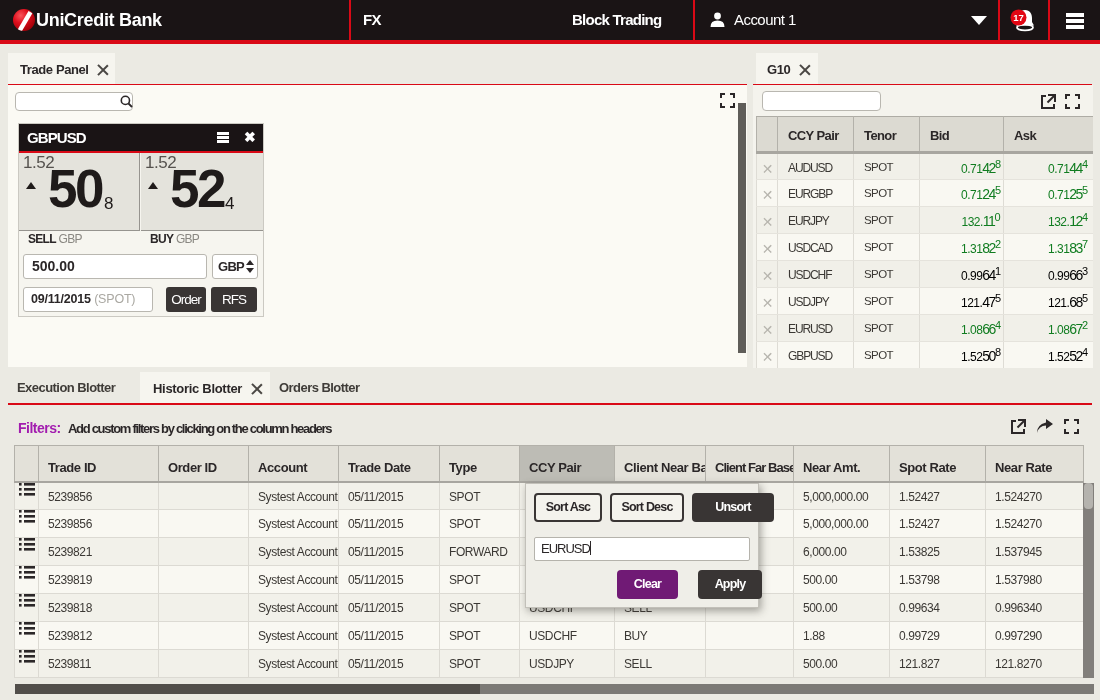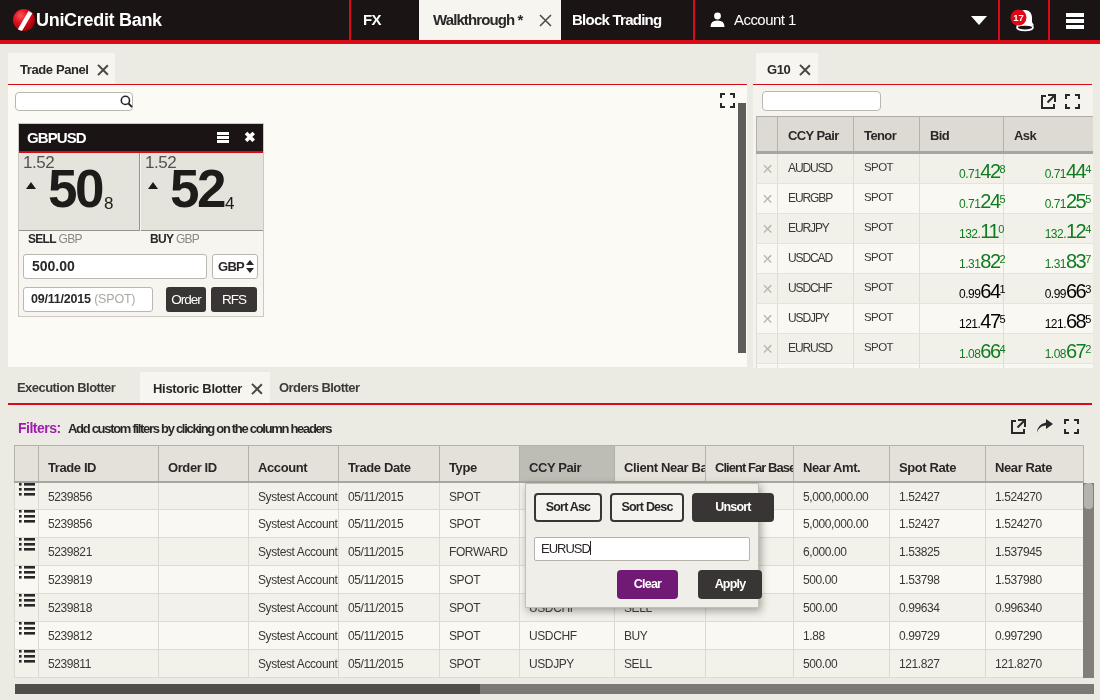--- a/index.html
+++ b/index.html
@@ -42,21 +42,21 @@
 #gpanel { position:absolute; left:753px; top:85px; width:340px; height:283px; background:#f4f3ed; overflow:hidden; }
 table { border-collapse:collapse; table-layout:fixed; }
 #gtable { position:absolute; left:3px; top:31px; width:337px; font-size:12px; }
 #gtable th { line-height:15px; vertical-align:middle; padding-top:3px;  background:#dcdad2; border-left:1px solid #b3b1aa; border-right:1px solid #b3b1aa; border-top:1px solid #aeaca5; border-bottom:3px solid #a8a6a0; height:36px; text-align:left; padding-left:10px; color:#2b2728; font-size:13px; letter-spacing:-0.6px; }
 #gtable td { height:27px; vertical-align:top; border-bottom:1px solid #e5e3dc; border-right:1px solid #dedcd5; padding:7px 0 0 0; color:#3b3834; letter-spacing:-1.1px; }
 #gtable tr.odd td { background:#f1f0e9; }
 #gtable tr.even td { background:#f9f8f2; }
 #gtable td.gx { color:#b7b5ae; font-size:14px; text-align:center; }
 .pv { text-align:center; white-space:nowrap; }
 #gtable td.pv { padding-top:6px; } .pv sup { position:relative; top:-5.5px; vertical-align:baseline; line-height:1; }
-.pv .s { font-size:12px; letter-spacing:-0.5px;margin-left:39px; } .pv .b { font-size:20px; letter-spacing:-1.5px; } .pv sup { font-size:11px; letter-spacing:0; }
+.pv .s { font-size:12px; letter-spacing:-0.5px;margin-left:39px; } .pv .b { font-size:14px; letter-spacing:-1.5px; } .pv sup { font-size:11px; letter-spacing:0; }
 #gtable td.grn { color:#107c20; } #gtable td.blk { color:#000000; }
 .btablbl { position:absolute; top:372px; height:31px; line-height:31px; font-weight:bold; font-size:13px; color:#3f3c38; letter-spacing:-0.55px; }
 #btable { position:absolute; left:14px; top:445px; width:1069px; font-size:13px; }
 #btable th { line-height:15px; vertical-align:middle; padding-top:9px;  background:#e3e1d9; border-left:1px solid #b3b1aa; border-right:1px solid #b3b1aa; border-top:1px solid #b3b1aa; border-bottom:2px solid #a8a6a0; height:36px; text-align:left; padding-left:9px; color:#2b2728; font-size:13px; letter-spacing:-0.4px; white-space:nowrap; overflow:hidden; }
 #btable th.sel { background:#bdbcb5; }
 #btable td:first-child { border-left:1px solid #dcdad3; }
 #gtable td:first-child { border-left:1px solid #dedcd5; }
 #btable td { height:28px; vertical-align:top; padding-top:7px; line-height:normal; border-right:1px solid #dcdad3; border-bottom:1px solid #dcdad3; padding:7px 0 0 9px; color:#3b3834; white-space:nowrap; overflow:hidden; font-size:12px; letter-spacing:-0.4px; }
 #btable tr.odd td { background:#f2f1ea; }
 #btable tr.even td { background:#f9f8f2; }
@@ -90,26 +90,20 @@
           </clipPath>
         </defs>
     <circle cx="12" cy="12" r="11" fill="url(#rg)"></circle>
     <g clip-path="url(#cp)">
           <path d="M4.5 23.5 L16.5 3 L20.4 5.2 L8.4 25.7 Z" fill="#fff"></path>
         </g>
   </svg>
   <span class="abs" style="left:36px;top:0;line-height:40px;color:#fff;font-weight:bold;font-size:18px;letter-spacing:-0.3px">UniCredit Bank</span>
   <div class="vline" style="left:349px"></div>
   <span class="htabtxt" style="left:363px">FX</span>
-  <div id="acttab">
-        <span>Walkthrough *</span>
-        <svg class="abs" style="left:120px;top:14px" width="13" height="13" viewBox="0 0 13 13">
-          <path d="M1 1 L12 12 M12 1 L1 12" stroke="#4a4744" stroke-width="1.5"></path>
-        </svg>
-      </div>
   <span class="htabtxt" style="left:572px">Block Trading</span>
   <div class="vline" style="left:693px"></div>
   <svg class="abs" style="left:710px;top:12px" width="15" height="15" viewBox="0 0 15 15">
         <circle cx="7.5" cy="4" r="3.4" fill="#fff"></circle>
         <path d="M0.5 15 Q0.5 8.6 7.5 8.6 Q14.5 8.6 14.5 15 Z" fill="#fff"></path>
       </svg>
   <span class="abs" style="left:734px;top:0;line-height:40px;color:#fff;font-size:15px;letter-spacing:-0.55px">Account 1</span>
   <div class="abs" style="left:971px;top:16px;width:0;height:0;border-left:8px solid transparent;border-right:8px solid transparent;border-top:9px solid #fff"></div>
   <div class="vline" style="left:998px"></div>
   <div class="vline" style="left:1048px"></div>

